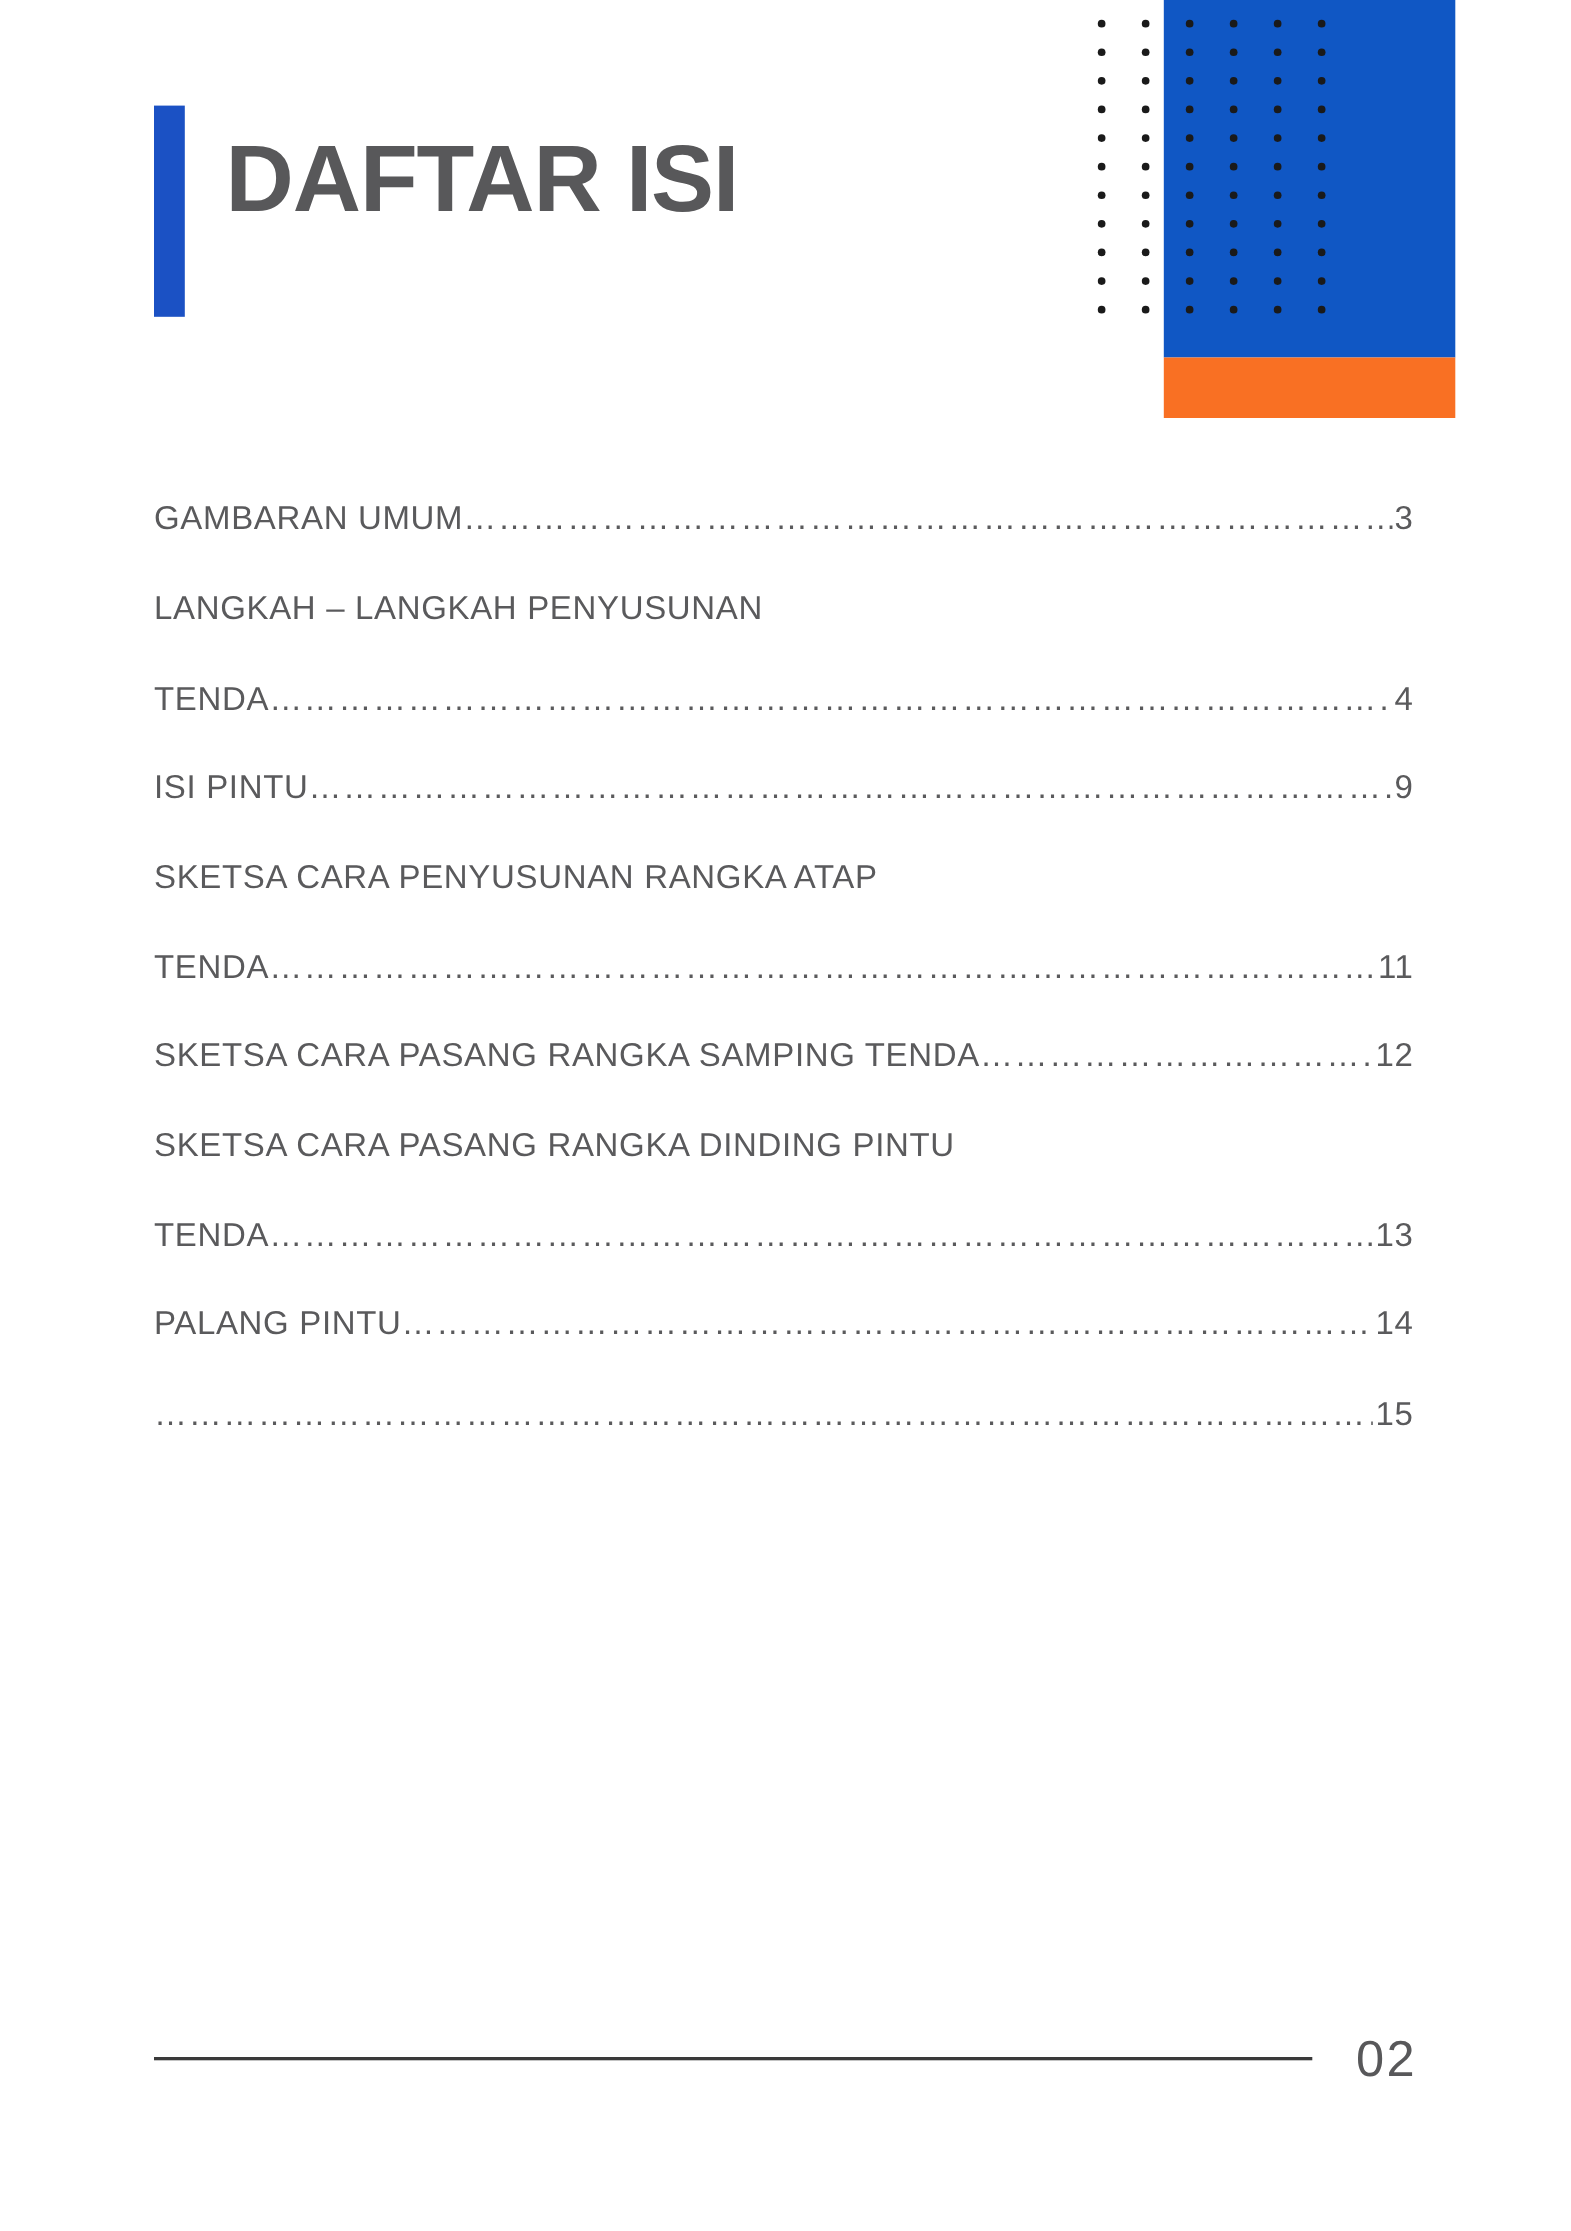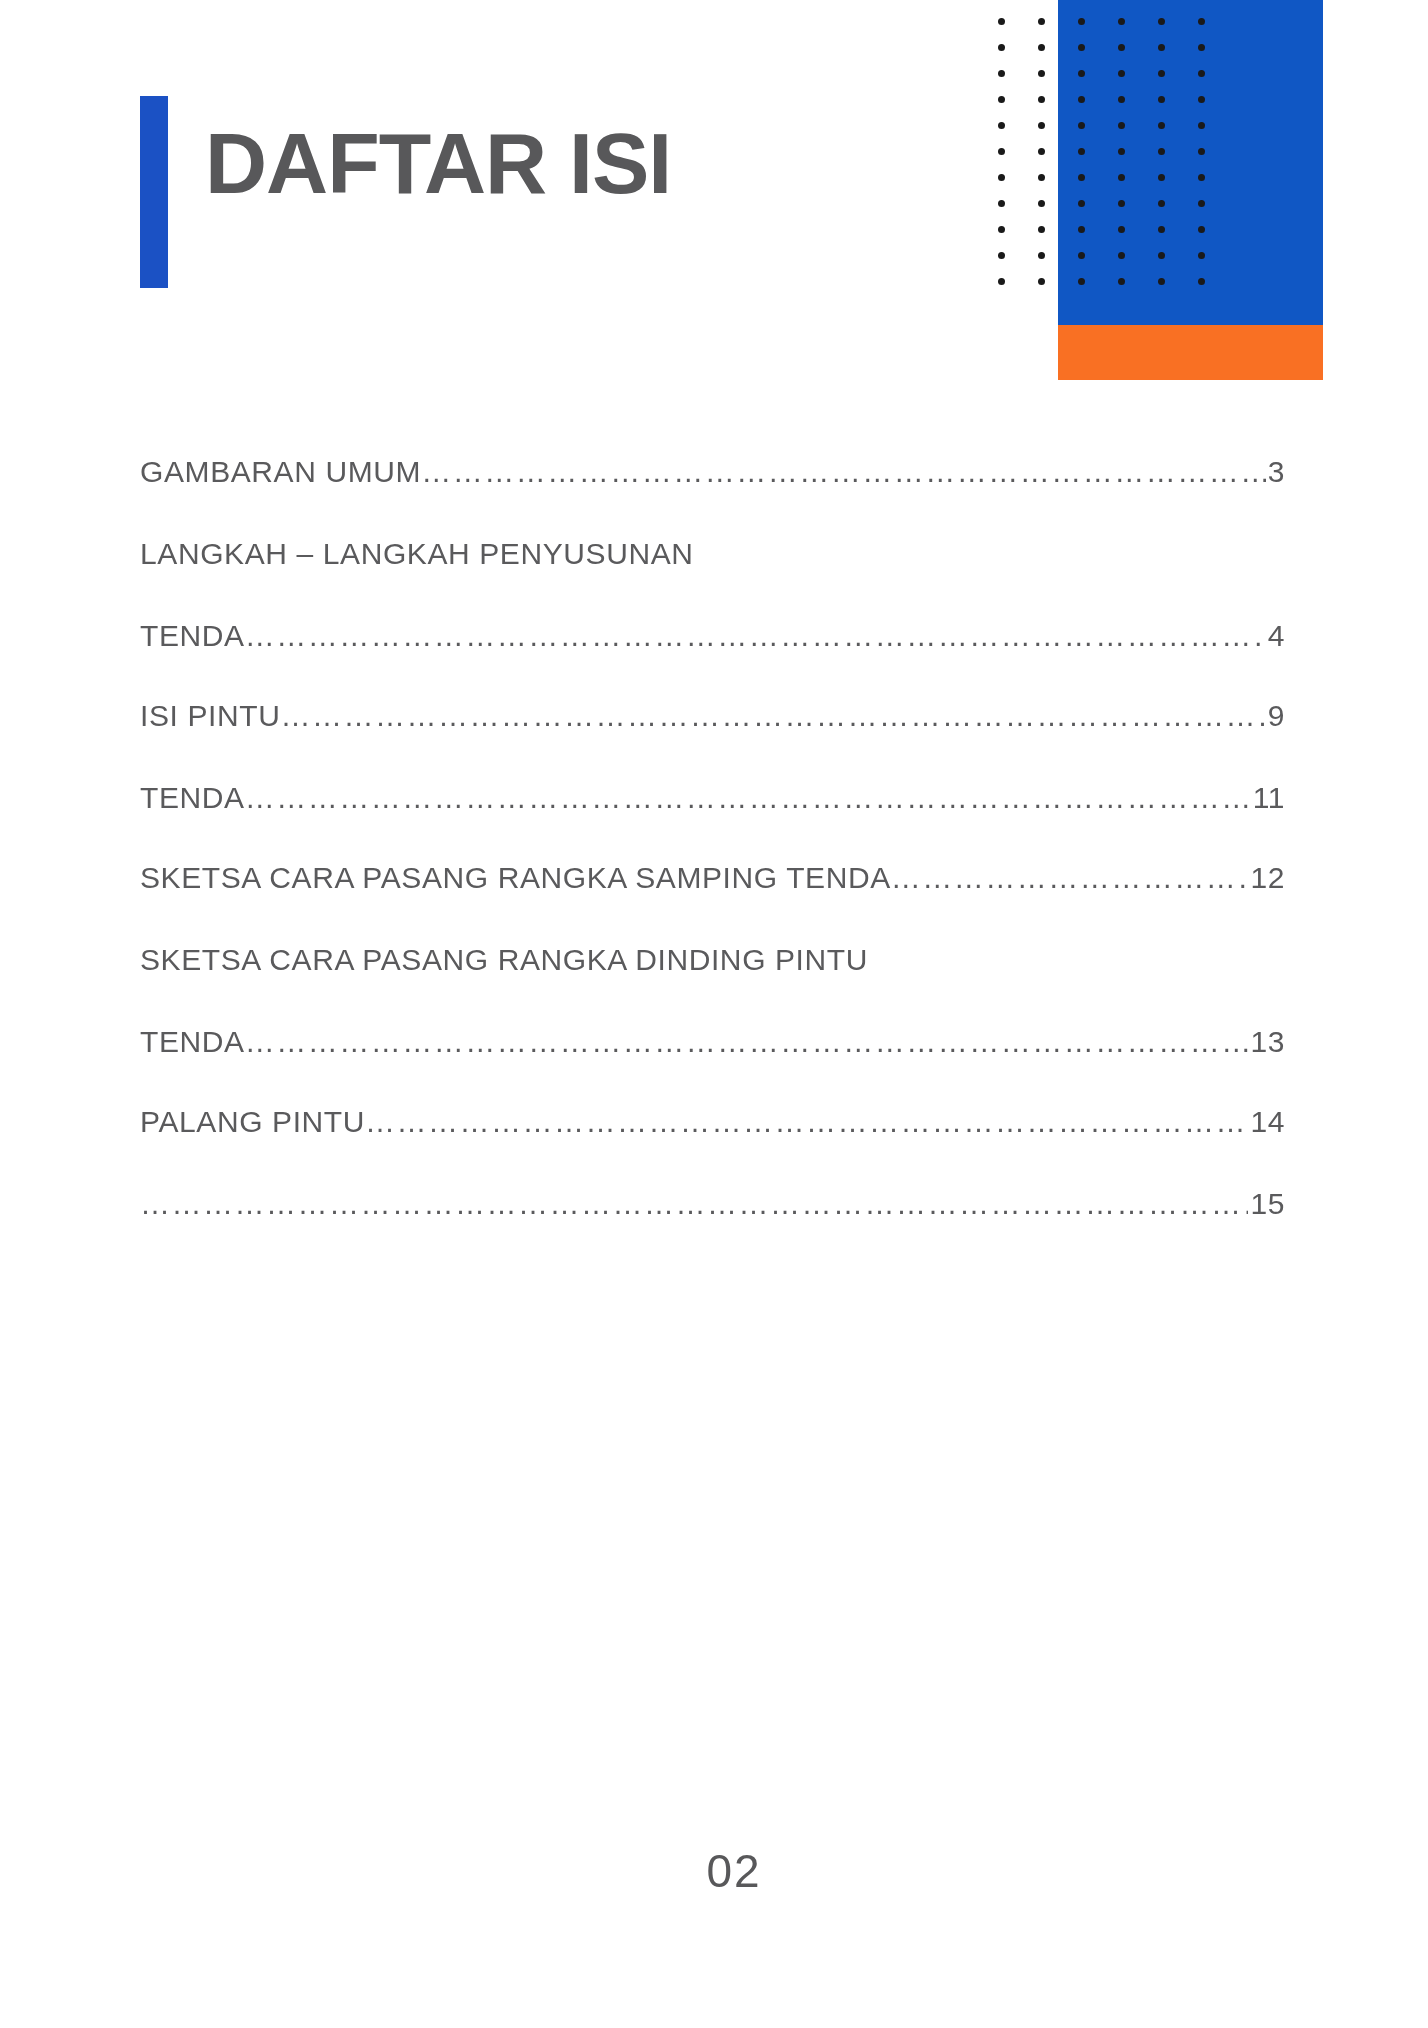--- a/index.html
+++ b/index.html
@@ -123,21 +123,20 @@
   }
 
   
   .footer {
     position: absolute;
     left: 140px;
     bottom: 130px;
     width: 1148px;
     display: flex;
     align-items: center;
-    flex-direction: column;
   }
   .footer-rule {
     flex: 1;
     height: 3px;
     background: #3a3a3a;
   }
   .footer-page {
     font-size: 46px;
     color: #58585a;
     letter-spacing: 2px;
@@ -238,20 +237,23 @@
     <div class="toc-row cont">
       <span class="toc-label">TENDA</span>
       <span class="toc-dots">……………………………………………………………………………………………………………………………………………………………………………………………………………………………………………</span>
       <span class="toc-page">4</span>
     </div>
     <div class="toc-row">
       <span class="toc-label">ISI PINTU</span>
       <span class="toc-dots">……………………………………………………………………………………………………………………………………………………………………………………………………………………………………………</span>
       <span class="toc-page">9</span>
     </div>
+    <div class="toc-row nodots">
+      <span class="toc-label">SKETSA CARA PENYUSUNAN RANGKA ATAP</span>
+    </div>
     <div class="toc-row cont">
       <span class="toc-label">TENDA</span>
       <span class="toc-dots">……………………………………………………………………………………………………………………………………………………………………………………………………………………………………………</span>
       <span class="toc-page">11</span>
     </div>
     <div class="toc-row">
       <span class="toc-label">SKETSA CARA PASANG RANGKA SAMPING TENDA</span>
       <span class="toc-dots">……………………………………………………………………………………………………………………………………………………………………………………………………………………………………………</span>
       <span class="toc-page">12</span>
     </div>

